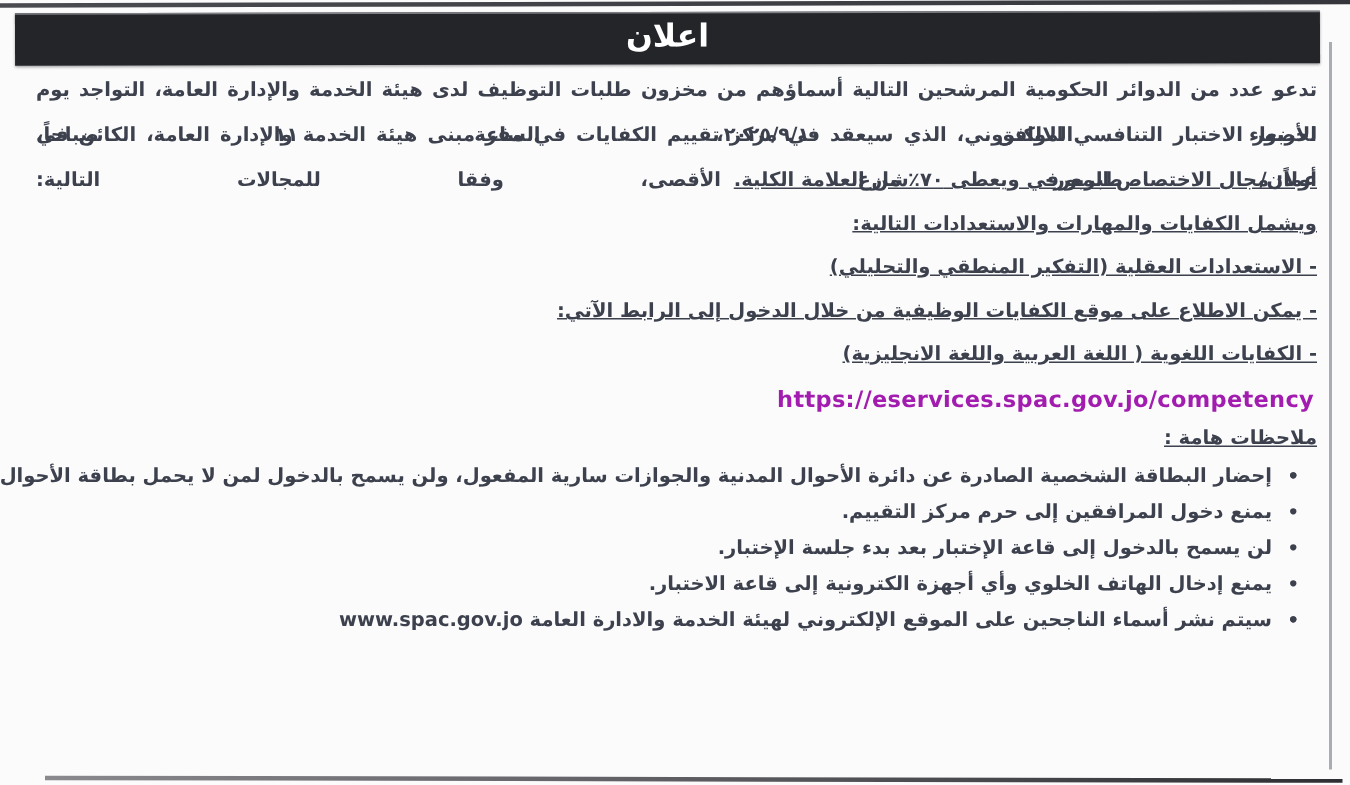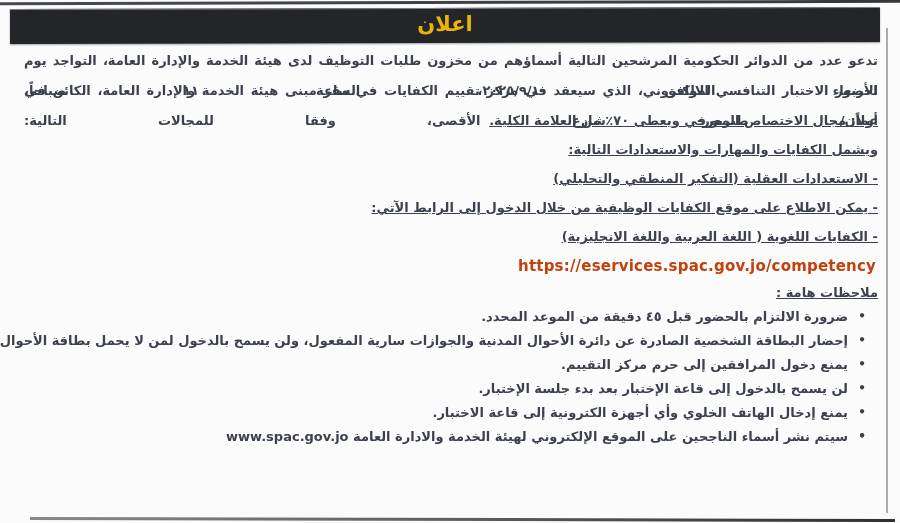--- a/index.html
+++ b/index.html
@@ -15,42 +15,42 @@
   }
   .header-bar{
     position:absolute;top:8px;left:10px;right:20px;height:34px;
     background:#232529;
     border-top:1px solid #7d7f84;
     box-shadow:0 1px 2px rgba(0,0,0,.35);
     display:flex;align-items:center;justify-content:center;
     transform:rotate(-0.12deg);
   }
   .header-title{
-    color:#eab308;font-weight:bold;font-size:21px;line-height:1;
+    color:#ffffff;font-weight:bold;font-size:21px;line-height:1;
     padding-bottom:4px;
   }
   .right-border{
     position:absolute;right:12px;top:28px;bottom:10px;width:2px;
     background:#a9adb3;
   }
   .bottom-rule{
     position:absolute;left:30px;right:5px;bottom:2px;height:3px;
     background:linear-gradient(to right,#8a8a8e,#2e2f33);
     transform:rotate(0.12deg);
   }
   .content{
     position:absolute;top:46px;right:22px;left:24px;
     direction:rtl;text-align:right;
     color:#3c414d;font-weight:bold;font-size:13px;
   }
   .line{line-height:29px;height:29px;white-space:nowrap;text-decoration:underline;}
   .just{text-align:justify;text-align-last:justify;white-space:normal;height:30px;line-height:30px;}
   .url-line{
     direction:ltr;text-align:right;line-height:30px;height:30px;
-    color:#c2410c;font-size:15px;letter-spacing:.2px;
+    color:#a21caf;font-size:15px;letter-spacing:.2px;
     padding-right:2px;
   }
   .notes-heading{line-height:24px;height:24px;}
   ul.notes{list-style:none;margin:0;padding:0;}
   ul.notes li{
     position:relative;line-height:23px;margin-bottom:1px;
     padding-right:30px;white-space:nowrap;
   }
   .blt{
     position:absolute;right:12px;top:0;font-size:12px;color:#3c414d;
@@ -78,21 +78,20 @@
   <div class="line">- يمكن الاطلاع على موقع الكفايات الوظيفية من خلال الدخول إلى الرابط الآتي:</div>
   <div class="line">- الكفايات اللغوية ( اللغة العربية واللغة الانجليزية)</div>
 
   <div class="url-line">https://eservices.spac.gov.jo/competency</div>
 
   <div class="line notes-heading">ملاحظات هامة :</div>
 
   <ul class="notes">
     <li>
       <span class="blt">•</span>
-      <span>ضرورة الالتزام بالحضور قبل ٤٥ دقيقة من الموعد المحدد.</span>
     </li>
     <li>
       <span class="blt">•</span>
       <span>إحضار البطاقة الشخصية الصادرة عن دائرة الأحوال المدنية والجوازات سارية المفعول، ولن يسمح بالدخول لمن لا يحمل بطاقة الأحوال المدنية سارية المفعول.</span>
     </li>
     <li>
       <span class="blt">•</span>
       <span>يمنع دخول المرافقين إلى حرم مركز التقييم.</span>
     </li>
     <li>

